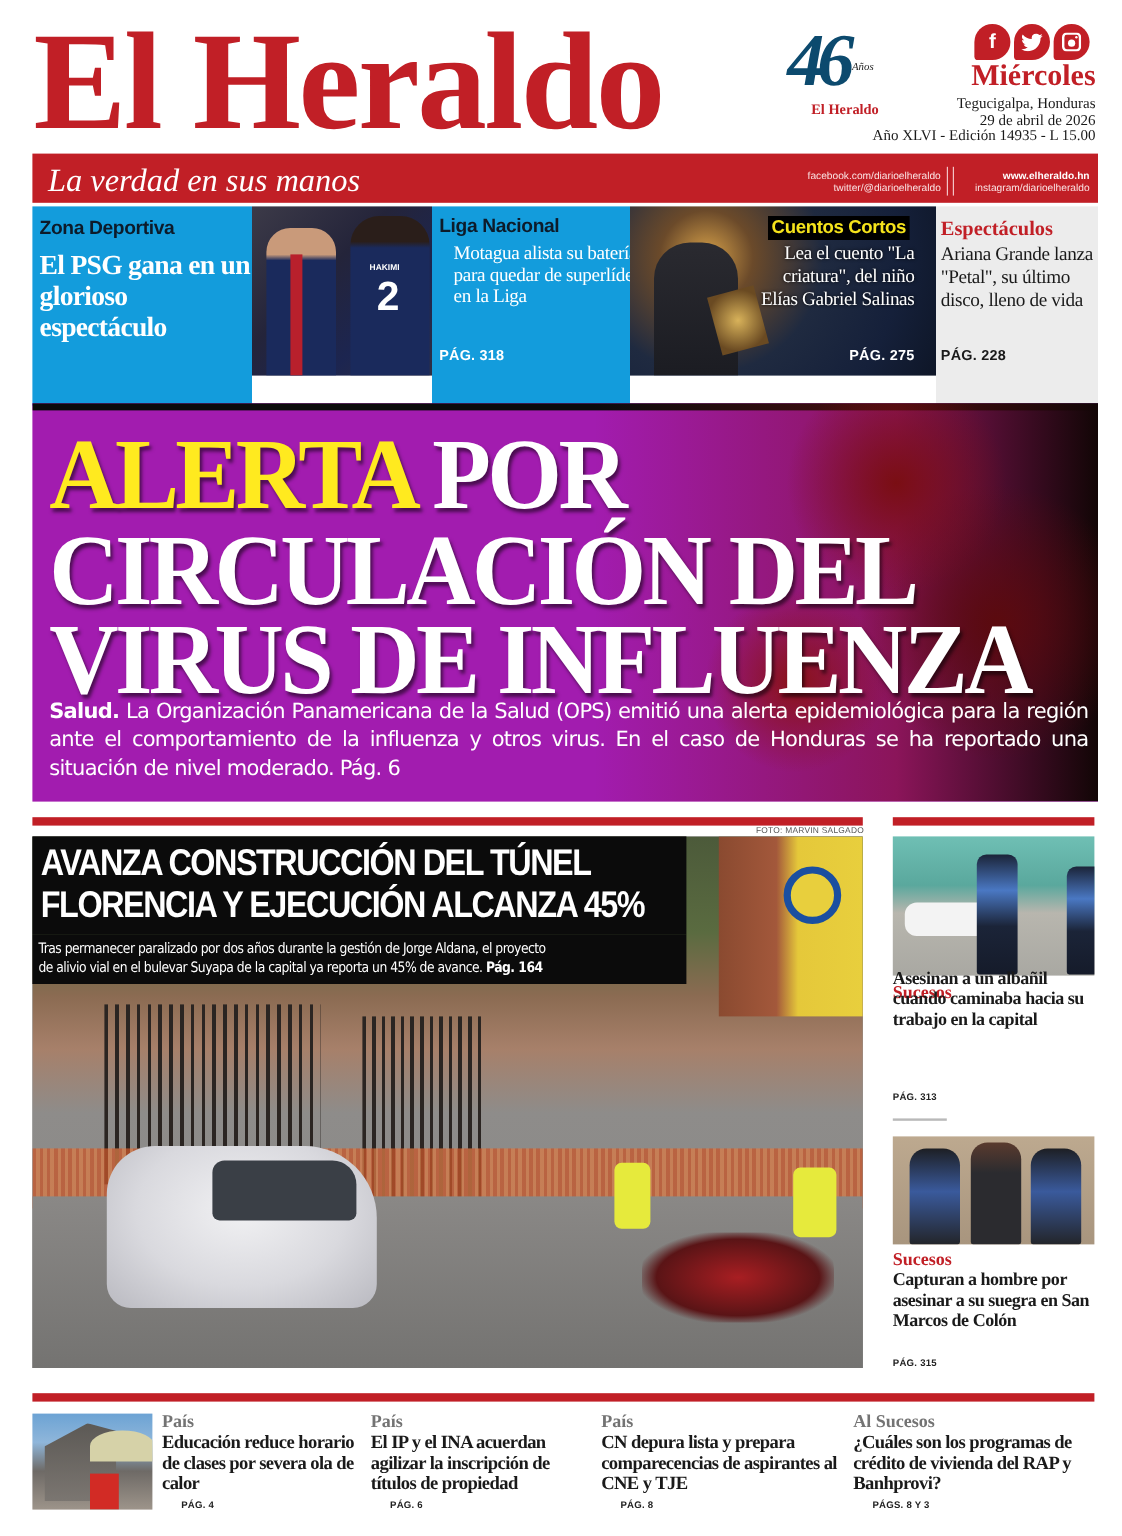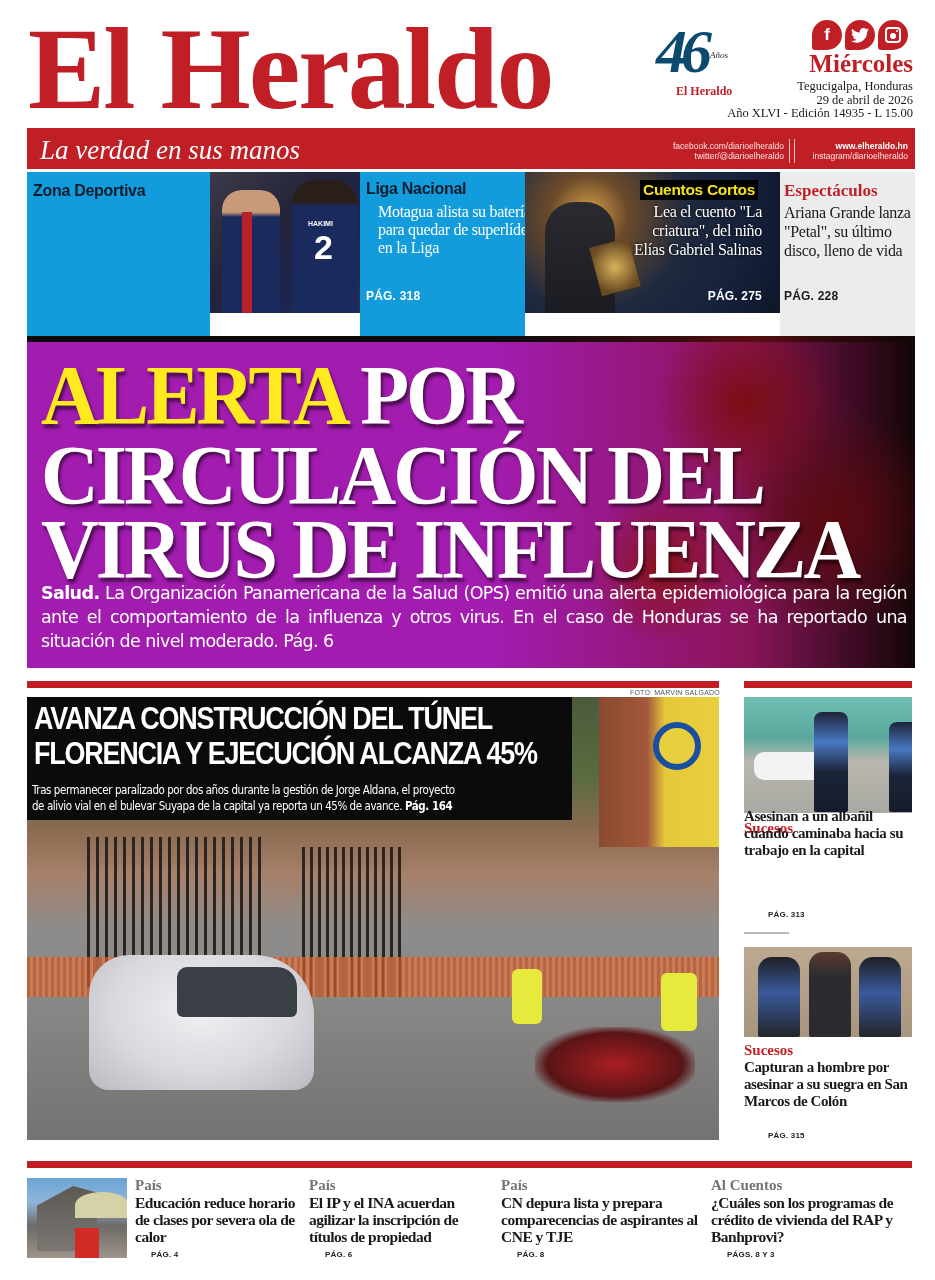--- a/index.html
+++ b/index.html
@@ -103,21 +103,21 @@
   .sp1-cop1 { position: absolute; left: 70px; top: 15px; width: 34px; height: 100px; background: linear-gradient(180deg,#1b2438 0%, #4a78c3 30%, #1b2438 60%, #151b2a 100%); border-radius: 8px 8px 2px 2px; }
   .sp1-cop2 { position: absolute; left: 145px; top: 25px; width: 30px; height: 90px; background: linear-gradient(180deg,#1b2438 0%, #4a78c3 30%, #1b2438 60%, #151b2a 100%); border-radius: 8px 8px 2px 2px; }
 
   .side-photo2 { left: 744px; top: 947px; width: 168px; height: 90px; overflow: hidden; background: linear-gradient(180deg,#bda98f 0%, #a8957e 100%); }
   .sp2-p1 { position: absolute; left: 14px; top: 10px; width: 42px; height: 80px; background: linear-gradient(180deg,#1d1f24 0%, #3a5a9c 45%, #23252a 100%); border-radius: 14px 14px 2px 2px; }
   .sp2-p2 { position: absolute; left: 65px; top: 5px; width: 42px; height: 85px; background: linear-gradient(180deg,#5a3b2e 0%, #2b2b2f 30%, #2b2b2f 100%); border-radius: 14px 14px 2px 2px; }
   .sp2-p3 { position: absolute; left: 115px; top: 10px; width: 42px; height: 80px; background: linear-gradient(180deg,#1d1f24 0%, #3a5a9c 45%, #23252a 100%); border-radius: 14px 14px 2px 2px; }
 
   .side-kicker { font-family: "Liberation Serif", serif; font-weight: bold; font-size: 15px; color: #c11f26; }
   .side-head { font-family: "Liberation Serif", serif; font-weight: bold; font-size: 15px; line-height: 17px; color: #1a1a1a; letter-spacing: -0.4px; }
-  .side-pag { font-weight: bold; font-size: 8px; color: #222; letter-spacing: 0.2px; margin-left: 24px; }
+  .side-pag { font-weight: bold; font-size: 8px; color: #222; letter-spacing: 0.2px; }
   .sk1 { left: 744px; top: 820px; }
   .sh1 { left: 744px; top: 808px; width: 170px; }
   .sp1 { left: 744px; top: 910px; }
   .side-div { left: 744px; top: 932px; width: 45px; height: 2px; background: #b9b9b9; }
   .sk2 { left: 744px; top: 1042px; }
   .sh2 { left: 744px; top: 1059px; width: 172px; }
   .sp2 { left: 744px; top: 1131px; }
 
   
   .r4 { left: 27px; top: 1161px; width: 885px; }
@@ -176,20 +176,21 @@
   <div>twitter/@diarioelheraldo</div>
 </div>
 <div class="abs links-sep"></div>
 <div class="abs links-right">
   <div><b>www.elheraldo.hn</b></div>
   <div>instagram/diarioelheraldo</div>
 </div>
 
 <div class="abs teaser t-blue t1">
   <div class="kicker-dark">Zona Deportiva</div>
+  <div class="t1-head">El PSG gana en un glorioso espectáculo</div>
 </div>
 <div class="abs t1-photo">
   <div style="position:absolute;left:12px;top:18px;width:58px;height:123px;background:linear-gradient(180deg,#c99a7a 0%,#c99a7a 18%,#1a2a5c 22%,#1a2a5c 100%);border-radius:20px 20px 0 0;"></div>
   <div style="position:absolute;left:32px;top:40px;width:10px;height:101px;background:#b8202c;"></div>
   <div style="position:absolute;left:82px;top:8px;width:66px;height:133px;background:linear-gradient(180deg,#2a1e1a 0%,#2a1e1a 16%,#1a2a5c 20%,#1a2a5c 100%);border-radius:24px 24px 0 0;"></div>
   <div style="position:absolute;left:98px;top:48px;font-weight:bold;font-size:7px;color:#fff;">HAKIMI</div>
   <div style="position:absolute;left:104px;top:56px;font-weight:bold;font-size:34px;color:#fff;">2</div>
 </div>
 
 <div class="abs teaser t-blue t2">
@@ -282,15 +283,15 @@
 <div class="abs bot-pag b1p">PÁG. 4</div>
 
 <div class="abs bot-kicker b2k">País</div>
 <div class="abs bot-head b2h">El IP y el INA acuerdan agilizar la inscripción de títulos de propiedad</div>
 <div class="abs bot-pag b2p">PÁG. 6</div>
 
 <div class="abs bot-kicker b3k">País</div>
 <div class="abs bot-head b3h">CN depura lista y prepara comparecencias de aspirantes al CNE y TJE</div>
 <div class="abs bot-pag b3p">PÁG. 8</div>
 
-<div class="abs bot-kicker b4k">Al Cuentos</div>
+<div class="abs bot-kicker b4k">Al Sucesos</div>
 <div class="abs bot-head b4h">¿Cuáles son los programas de crédito de vivienda del RAP y Banhprovi?</div>
 <div class="abs bot-pag b4p">PÁGS. 8 Y 3</div>
 
 </body></html>

